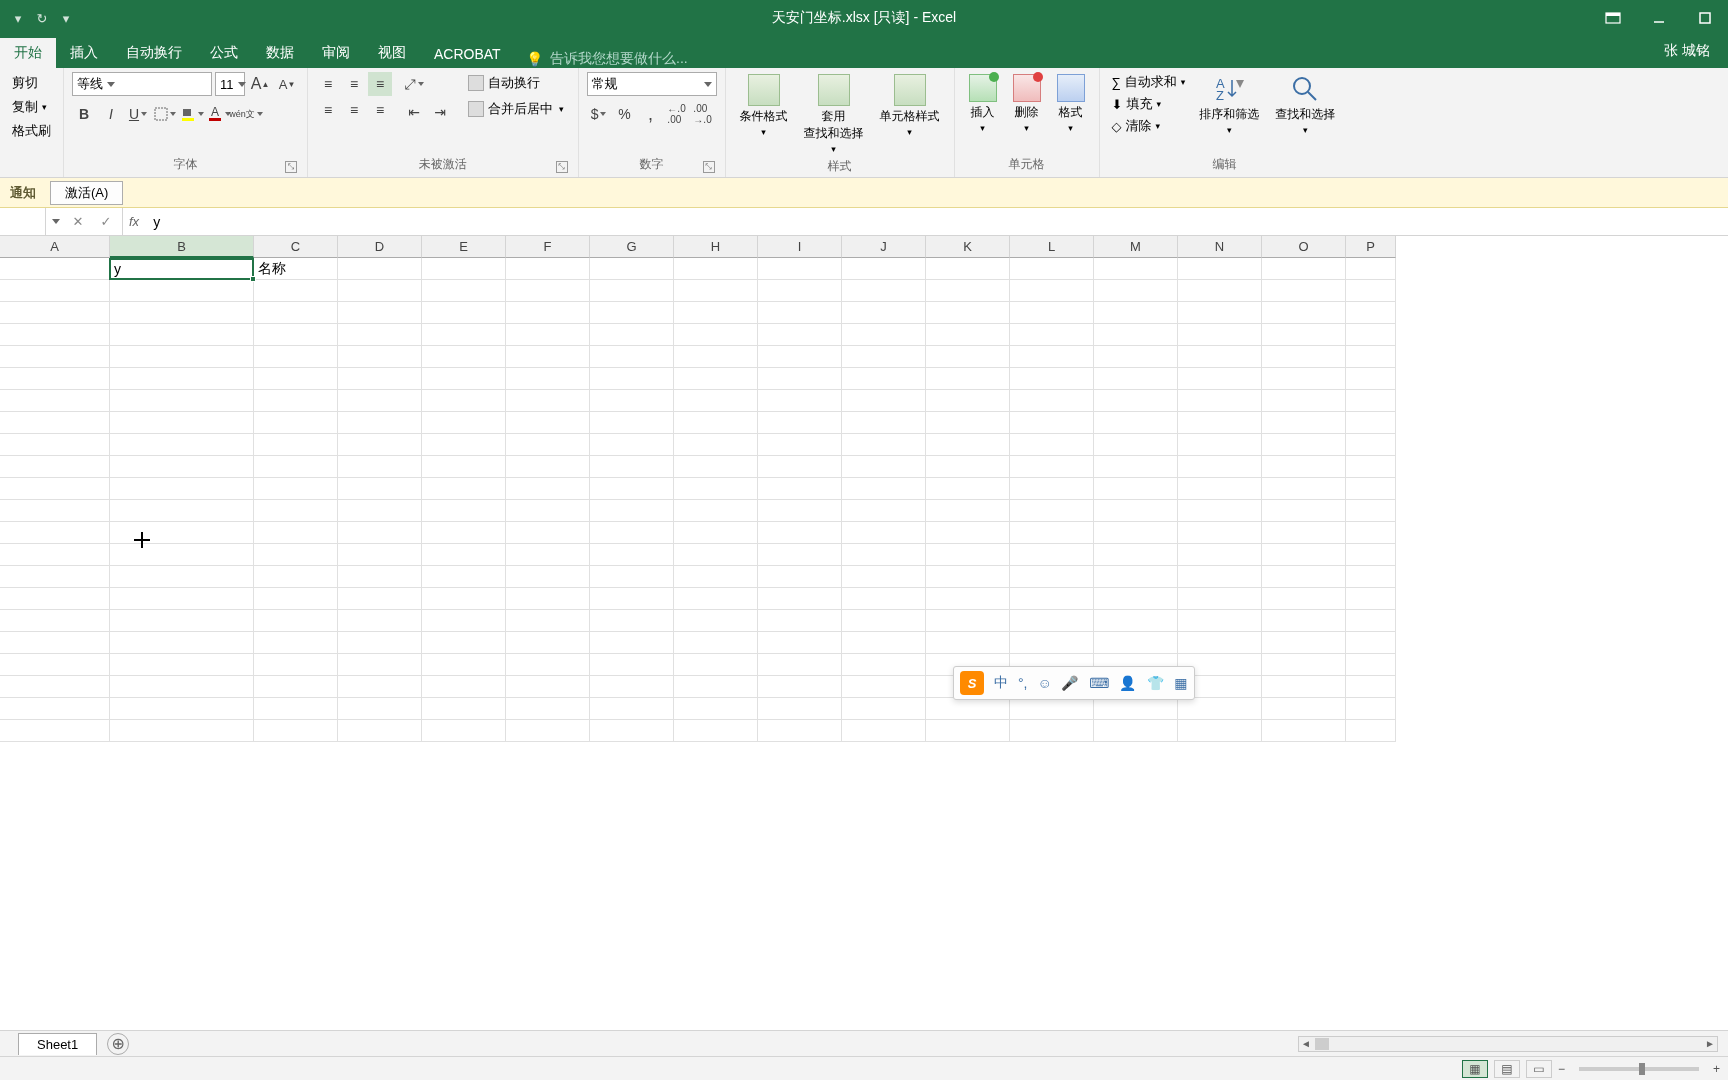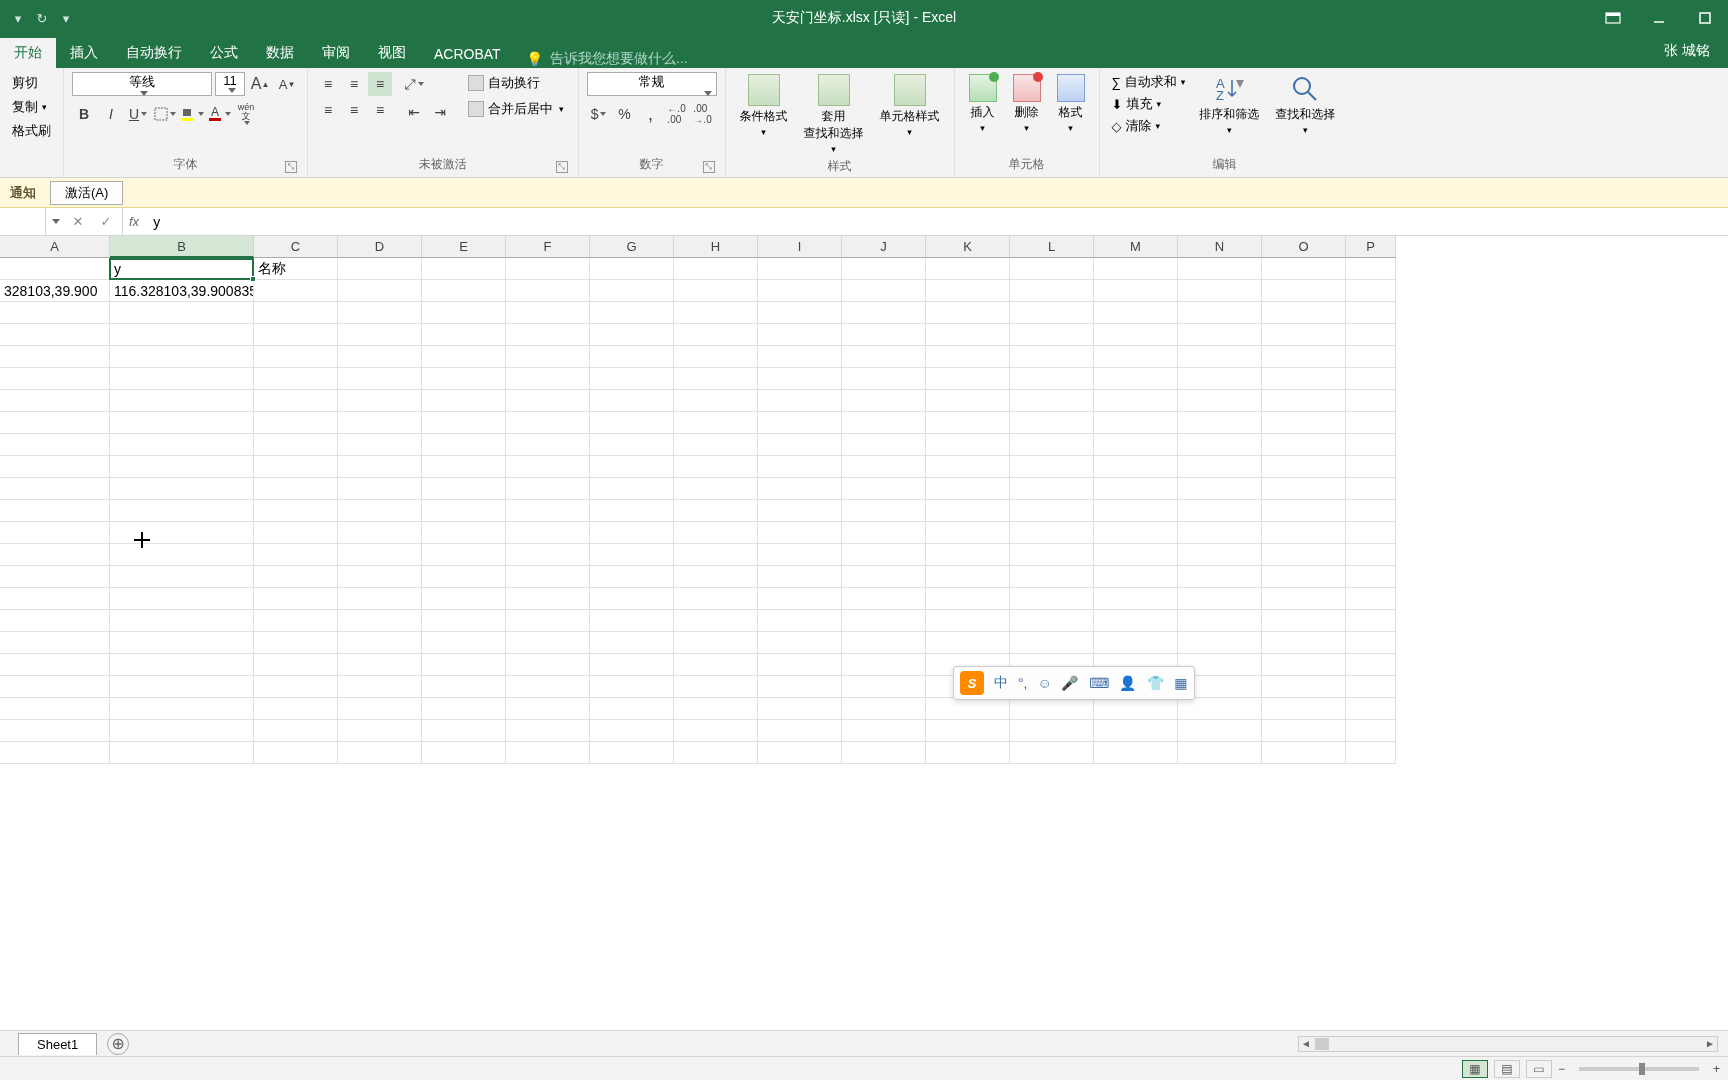--- a/index.html
+++ b/index.html
@@ -27,21 +27,21 @@
 .group-label { text-align: center; font-size: 12px; color: #666; padding: 2px 0 4px 0; position: relative; }
 .dlg-launcher { position: absolute; right: 2px; bottom: 4px; width: 12px; height: 12px; border: 1px solid #999; font-size: 8px; display: flex; align-items: center; justify-content: center; color: #666; }
 
 
 .clip-col { display: flex; flex-direction: column; gap: 2px; font-size: 13px; }
 .clip-item { padding: 2px 4px; display: flex; align-items: center; gap: 2px; }
 
 
 .font-row { display: flex; gap: 3px; align-items: center; }
 .font-col { display: flex; flex-direction: column; gap: 6px; }
-.combo { border: 1px solid #ababab; background: #fff; height: 24px; display: flex; align-items: center; padding: 0 4px; font-size: 13px; flex-direction: column; }
+.combo { border: 1px solid #ababab; background: #fff; height: 24px; display: flex; align-items: center; padding: 0 4px; font-size: 13px; }
 .combo-arrow { border-left: 4px solid transparent; border-right: 4px solid transparent; border-top: 5px solid #666; margin-left: 4px; }
 .fname { width: 140px; }
 .fsize { width: 30px; }
 .ico-btn { width: 24px; height: 24px; display: flex; align-items: center; justify-content: center; font-size: 14px; color: #444; }
 .ico-btn.has-dd::after { content: ""; border-left: 3px solid transparent; border-right: 3px solid transparent; border-top: 4px solid #666; margin-left: 2px; }
 
 
 .align-grid { display: grid; grid-template-columns: repeat(3,24px); gap: 2px; }
 .align-extra { display: flex; flex-direction: column; gap: 4px; margin-left: 6px; }
 .wrap-merge { display: flex; flex-direction: column; gap: 4px; margin-left: 6px; }
@@ -218,21 +218,21 @@
                 <path d="M3 3 L11 3 L11 10 L3 10 Z" fill="#666"></path>
                 <rect x="2" y="12" width="12" height="3" fill="#ffff00"></rect>
               </svg>
             </div>
           <div class="ico-btn has-dd">
               <svg width="16" height="16">
                 <text x="4" y="10" font-size="12" fill="#444">A</text>
                 <rect x="2" y="12" width="12" height="3" fill="#c00000"></rect>
               </svg>
             </div>
-          <div class="ico-btn has-dd" style="flex-direction:column;font-size:9px;line-height:9px">
+          <div class="ico-btn has-dd" style="flex-direction:row;font-size:9px;line-height:9px">
               <span>wén</span>
               <span>文</span>
             </div>
         </div>
       </div>
     </div>
     <div class="group-label"><span>字体</span><span class="dlg-launcher">⤡</span></div>
   </div>
 
   <div class="group">
@@ -425,38 +425,20 @@
         <div class="cell left" style="width: 84px;"></div>
         <div class="cell left" style="width: 84px;"></div>
         <div class="cell left" style="width: 84px;"></div>
         <div class="cell left" style="width: 84px;"></div>
         <div class="cell left" style="width: 84px;"></div>
         <div class="cell left" style="width: 84px;"></div>
         <div class="cell left" style="width: 84px;"></div>
         <div class="cell left" style="width: 50px;"></div>
       </div>
       <div class="row">
-        <div class="cell left" style="width: 110px;">328103,39.900</div>
-        <div class="cell left" style="width: 144px;">116.328103,39.900835</div>
-        <div class="cell left" style="width: 84px;"></div>
-        <div class="cell left" style="width: 84px;"></div>
-        <div class="cell left" style="width: 84px;"></div>
-        <div class="cell left" style="width: 84px;"></div>
-        <div class="cell left" style="width: 84px;"></div>
-        <div class="cell left" style="width: 84px;"></div>
-        <div class="cell left" style="width: 84px;"></div>
-        <div class="cell left" style="width: 84px;"></div>
-        <div class="cell left" style="width: 84px;"></div>
-        <div class="cell left" style="width: 84px;"></div>
-        <div class="cell left" style="width: 84px;"></div>
-        <div class="cell left" style="width: 84px;"></div>
-        <div class="cell left" style="width: 84px;"></div>
-        <div class="cell left" style="width: 50px;"></div>
-      </div>
-      <div class="row">
         <div class="cell left" style="width: 110px;"></div>
         <div class="cell left" style="width: 144px;"></div>
         <div class="cell left" style="width: 84px;"></div>
         <div class="cell left" style="width: 84px;"></div>
         <div class="cell left" style="width: 84px;"></div>
         <div class="cell left" style="width: 84px;"></div>
         <div class="cell left" style="width: 84px;"></div>
         <div class="cell left" style="width: 84px;"></div>
         <div class="cell left" style="width: 84px;"></div>
         <div class="cell left" style="width: 84px;"></div>

